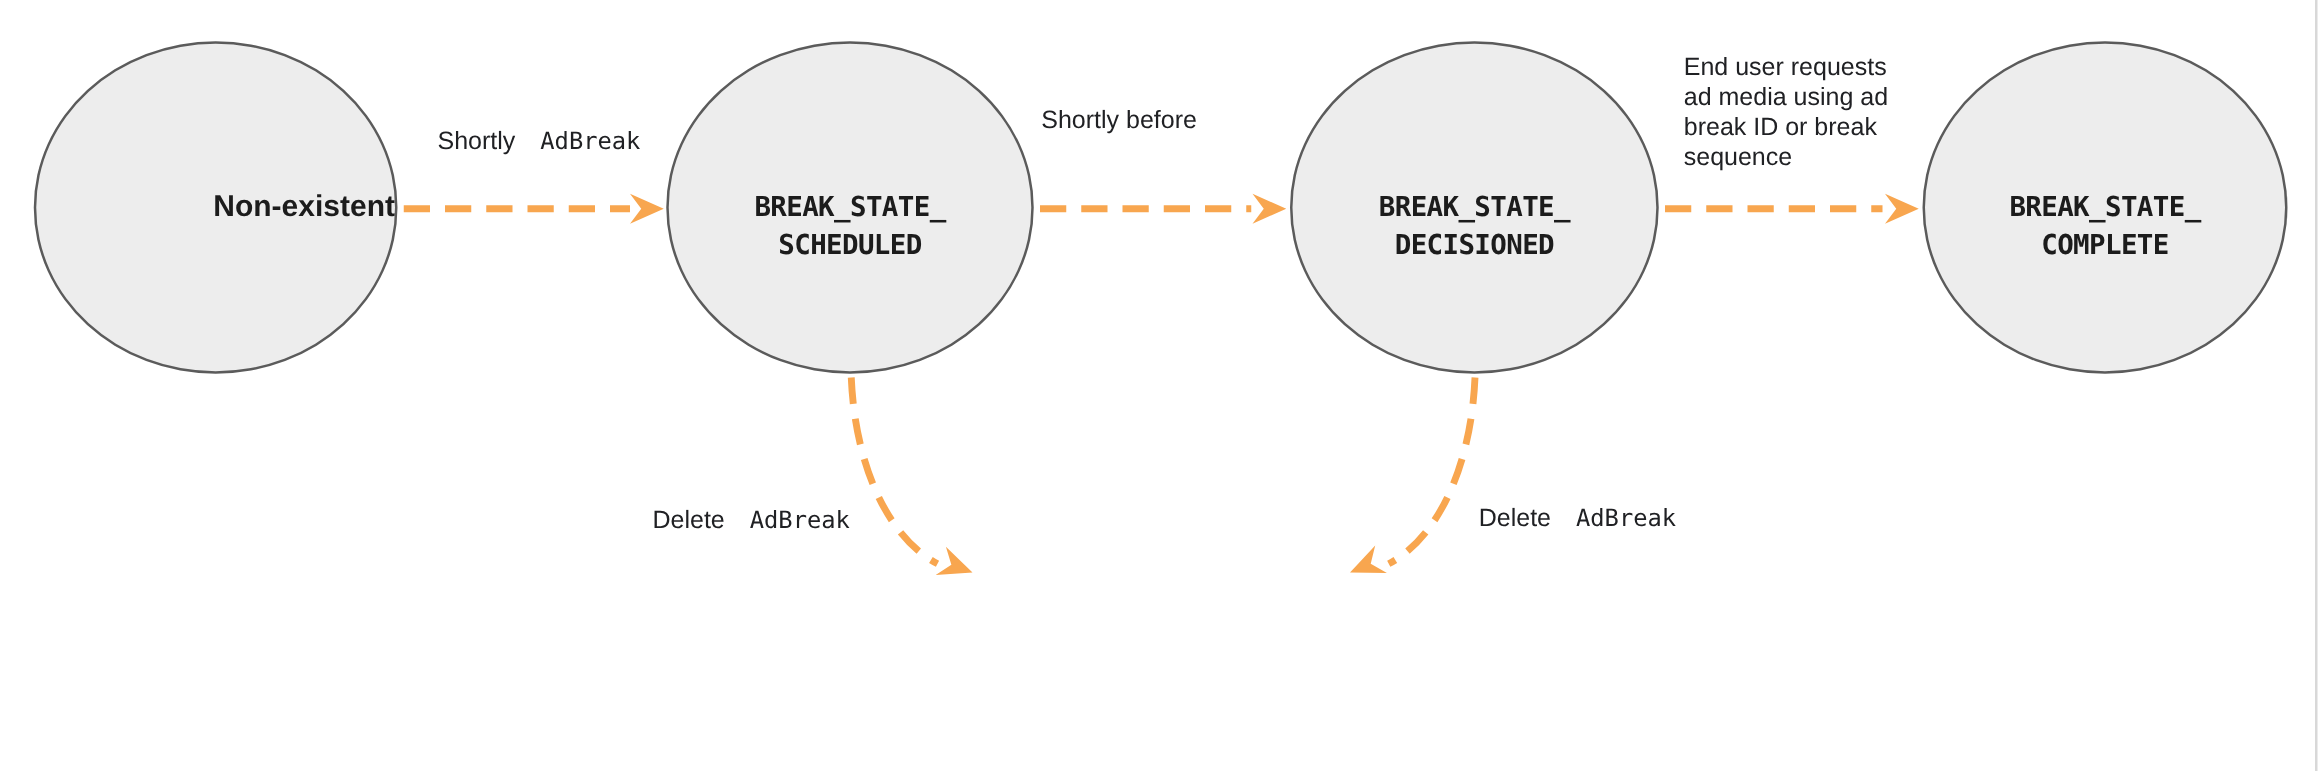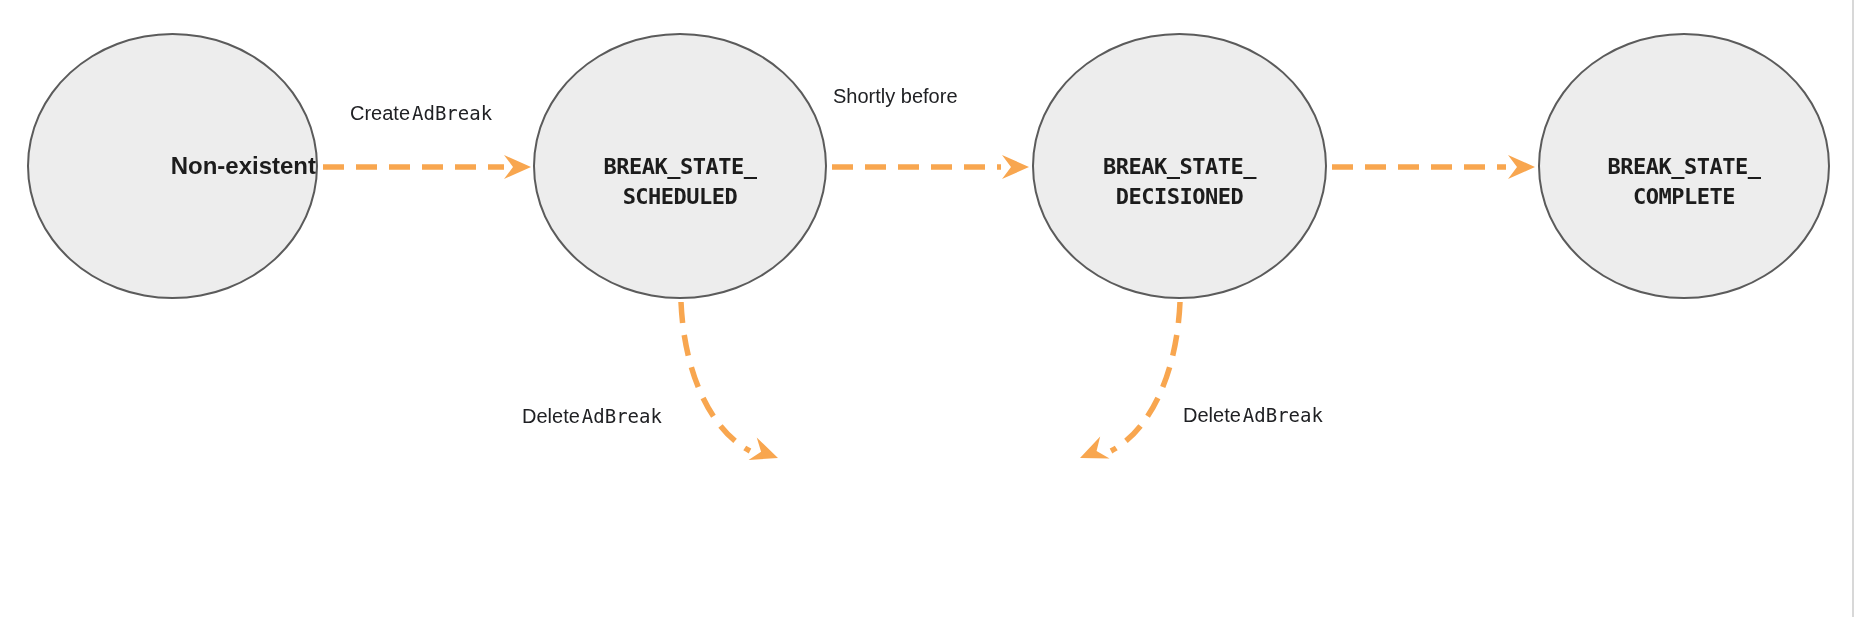--- a/index.html
+++ b/index.html
@@ -47,21 +47,21 @@
     font-size:20px;
     line-height:24px;
     white-space:nowrap;
     color:#202124;
   }
   .edge-label.multiline { white-space:pre-line; }
   .code {
     font-family:"DejaVu Sans Mono", monospace;
     font-size:19px;
   }
-  .code.gap { margin-left:2px; }
+  .code.gap { margin-left:20px; }
   
   .right-border {
     position:absolute; top:0; height:617px; width:2px;
     background:#d8d8d8;
   }
 </style>
 </head>
 <body>
 
 <div class="canvas">
@@ -108,27 +108,31 @@
       <path class="dart" transform="translate(778,458) rotate(20)" d="M 0 0 L -27 -12 L -18 0 L -27 12 Z"></path>
     </g>
 
     <g>
       <path class="dash" d="M 1180 302 C 1177 372 1151 430 1111 451"></path>
       <path class="dart" transform="translate(1080,458) rotate(157)" d="M 0 0 L -27 -12 L -18 0 L -27 12 Z"></path>
     </g>
   </svg>
 
   <div class="edge-label" style="left:350px; top:101px;">
-    <span>Create</span><span class="code gap">AdBreak</span>
+    <span>Shortly</span><span class="code gap">AdBreak</span>
   </div>
 
   <div class="edge-label" style="left:833px; top:84px;">
     <div>Shortly before</div>
   </div>
 
+  <div class="edge-label multiline" style="left:1347px; top:42px;">End user requests
+ad media using ad
+break ID or break
+sequence</div>
 
   <div class="edge-label" style="left:522px; top:404px;">
     <span>Delete</span><span class="code gap">AdBreak</span>
   </div>
 
   <div class="edge-label" style="left:1183px; top:403px;">
     <span>Delete</span><span class="code gap">AdBreak</span>
   </div>
 
   <div class="right-border" style="left:1852px;"></div>

